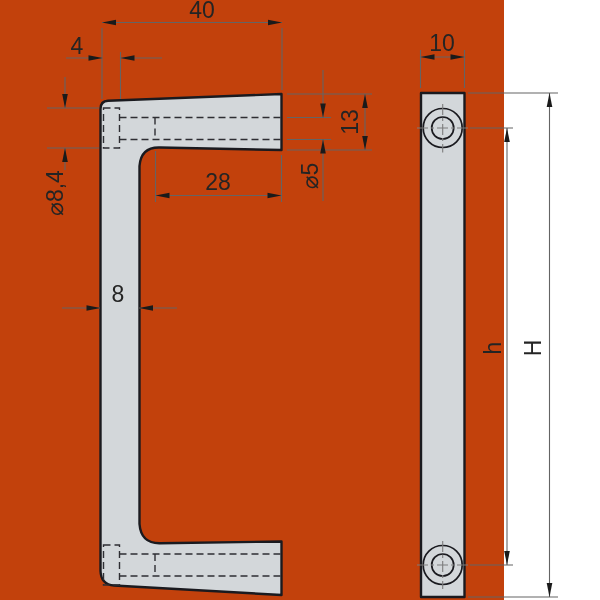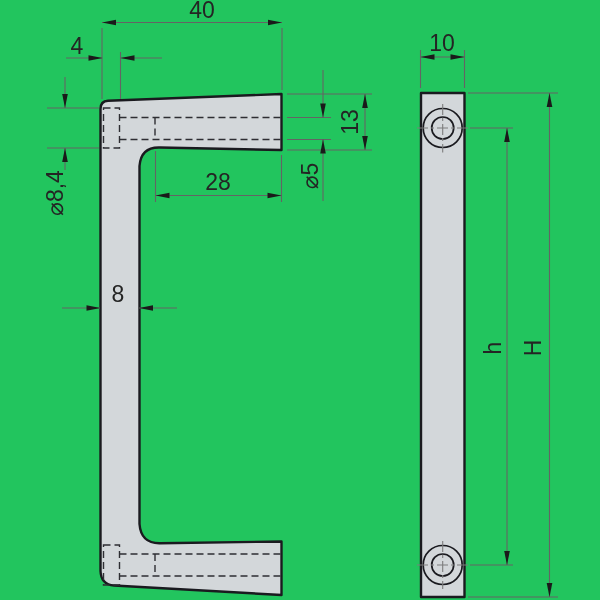--- a/index.html
+++ b/index.html
@@ -1,16 +1,16 @@
 <!DOCTYPE html>
 <html><head>
 <meta charset="utf-8">
 <style>
   html,body{margin:0;padding:0;background:#ffffff;width:600px;height:600px;overflow:hidden;}
-  .canvas{position:relative;width:600px;height:600px;background:#22c55e;}
+  .canvas{position:relative;width:504px;height:600px;background:#c2410c;}
   svg{display:block;}
   .part{fill:#d3d7da;stroke:#1a1a1f;stroke-width:2.4;stroke-linejoin:round;}
   .hole{fill:none;stroke:#1a1a1f;stroke-width:1.7;}
   .hidden{fill:none;stroke:#2e2e33;stroke-width:1.4;stroke-dasharray:7 4;}
   .dim{fill:none;stroke:#646464;stroke-width:1.1;}
   .cl{fill:none;stroke:#7d7d7d;stroke-width:1.1;stroke-dasharray:11 3 3 3;}
   .ah{fill:#1a1a1a;stroke:none;}
   text.lbl{font-family:"Liberation Sans",sans-serif;font-size:23px;fill:#242424;text-anchor:middle;}
 </style>
 </head>

